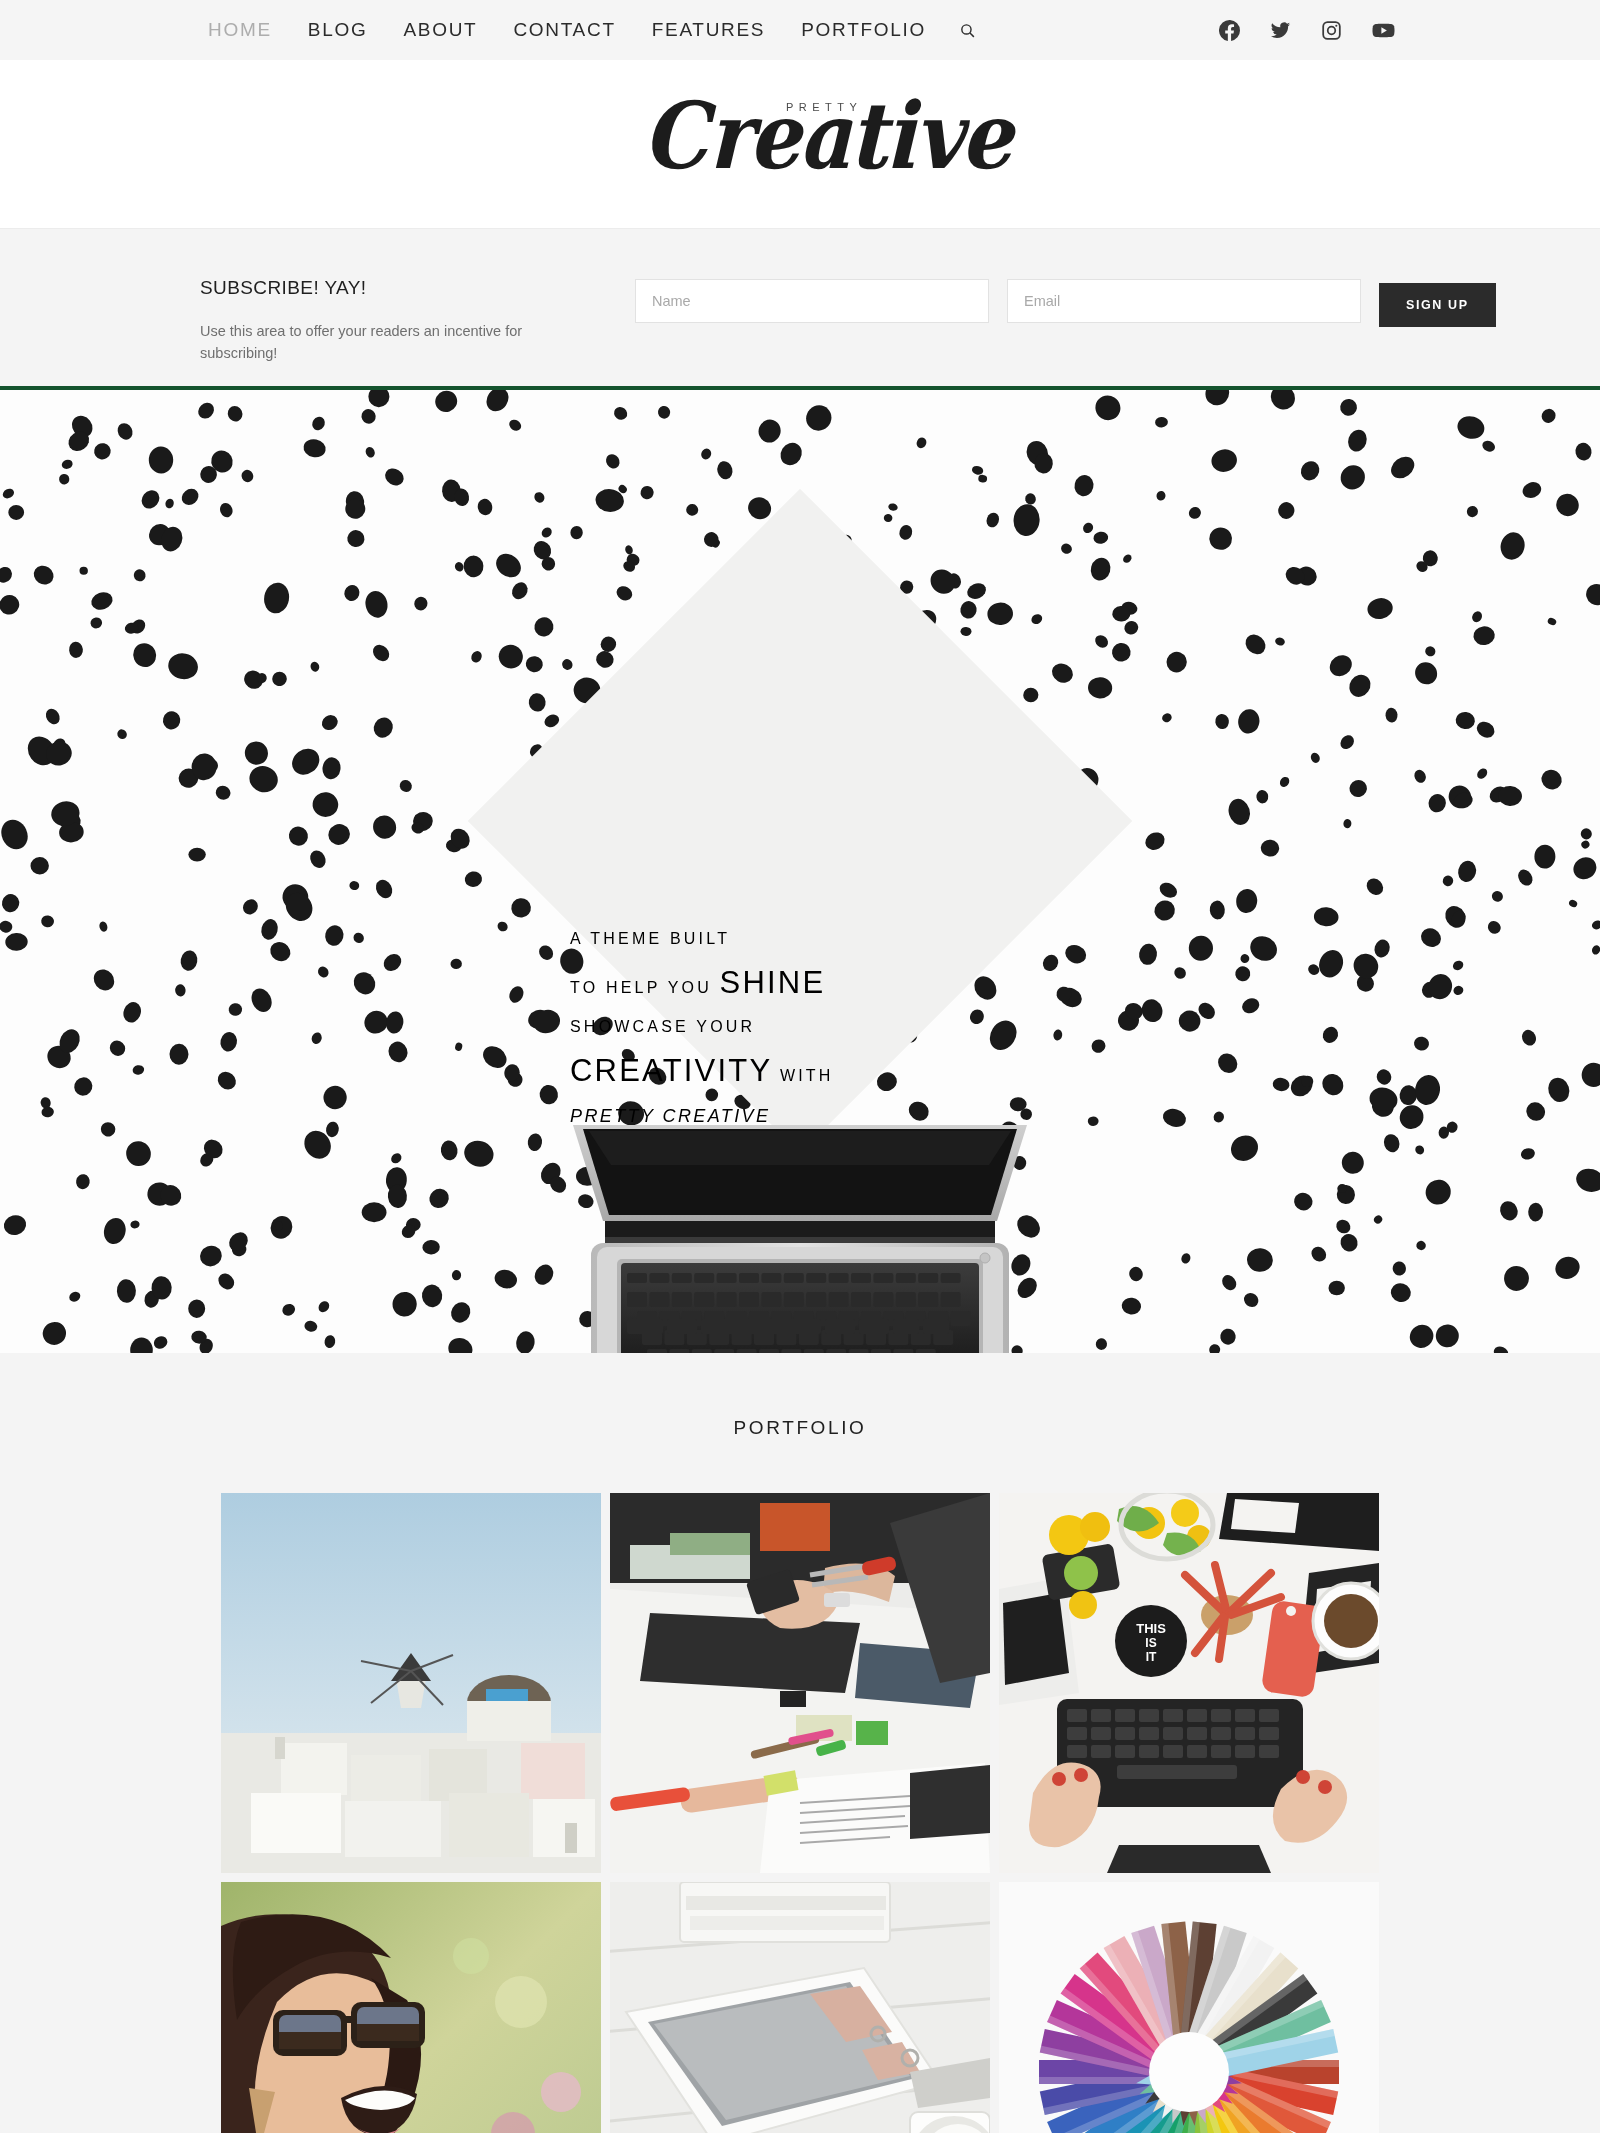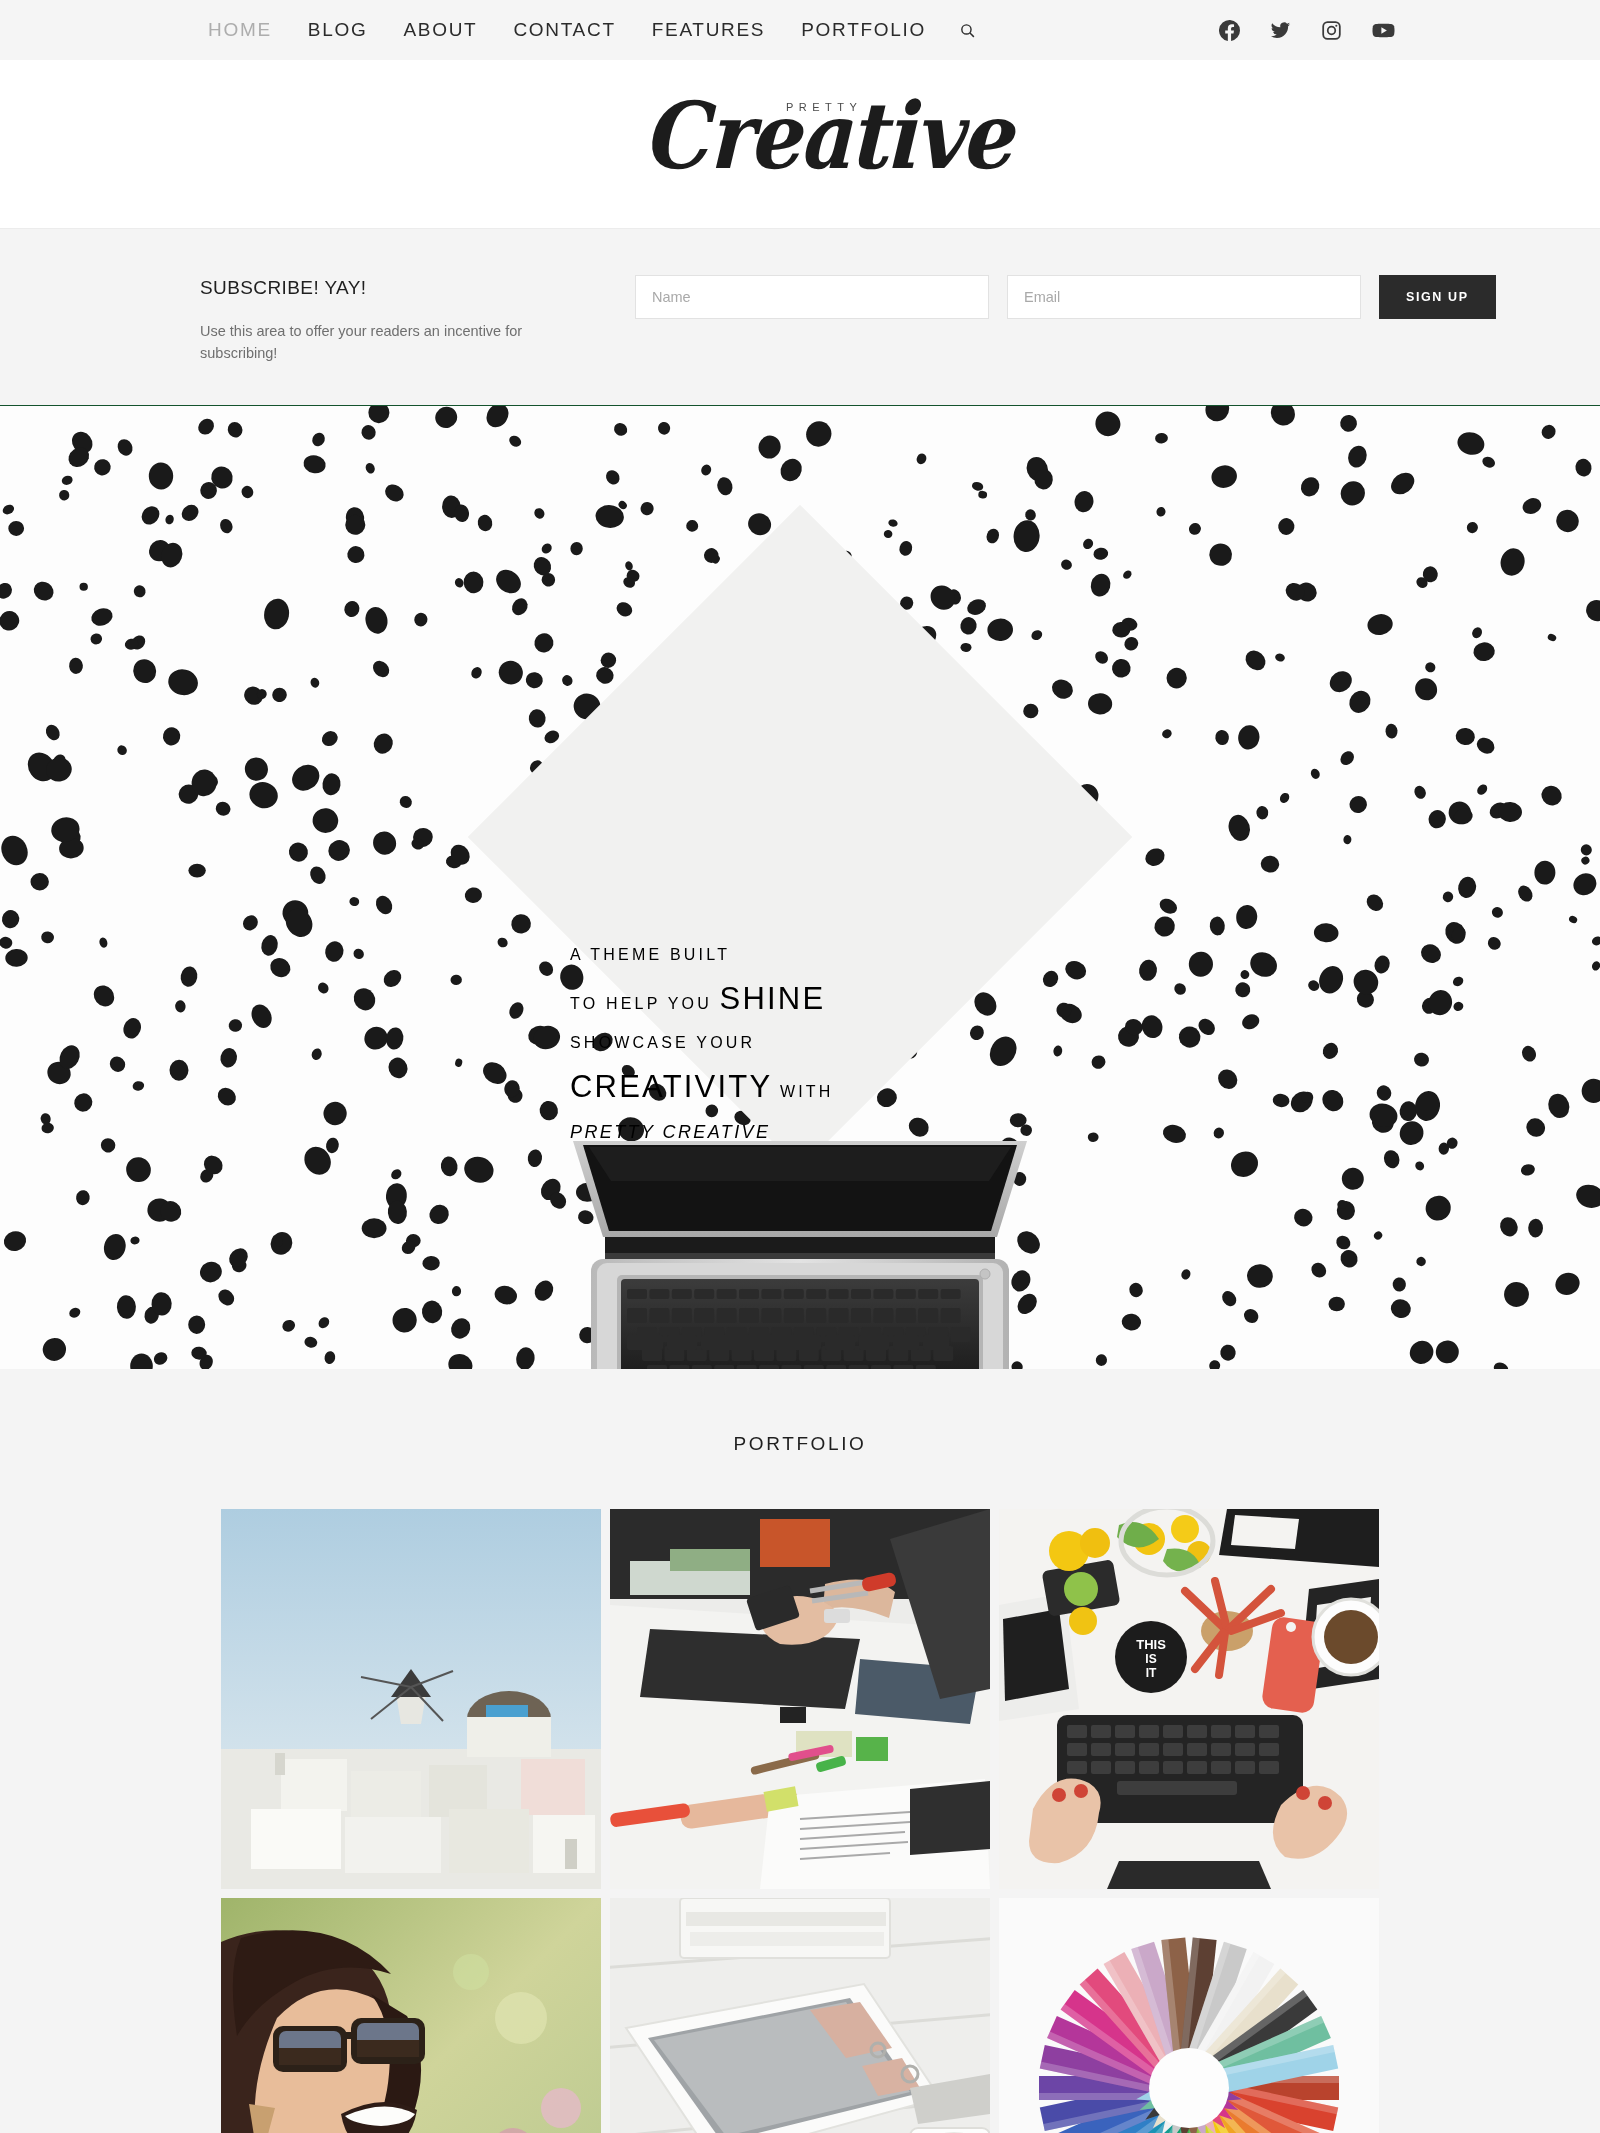--- a/index.html
+++ b/index.html
@@ -84,22 +84,22 @@
     color: #1c1c1c;
     letter-spacing: -2px;
     transform: scaleY(1.12) skewX(-4deg);
     transform-origin: left center;
   }
 
   
   .subscribe {
     background: #f4f4f4;
     border-top: 1px solid #ececec;
-    border-bottom: 1px solid #14532d;
-    padding: 46px 0 40px;
+    border-bottom: 4px solid #14532d;
+    padding: 46px 0 21px;
     display: flex;
     align-items: flex-start;
   }
   .sub-left { width: 430px; margin-left: 200px; padding-top: 2px; }
   .sub-title {
     font-size: 19px;
     letter-spacing: 0.4px;
     color: #1f1f1f;
     font-weight: 400;
     margin-bottom: 21px;
@@ -126,20 +126,21 @@
     height: 44px;
     padding: 0 27px;
     background: #2b2b2b;
     color: #fff;
     border: none;
     font-size: 12.5px;
     letter-spacing: 1.6px;
     font-weight: 700;
     cursor: pointer;
     font-family: "Liberation Sans", sans-serif;
+    margin-top: 8px;
   }
 
   
   .hero {
     position: relative;
     height: 963px;
     overflow: hidden;
     background: #fdfdfd;
   }
   .dots { position: absolute; inset: 0; }

